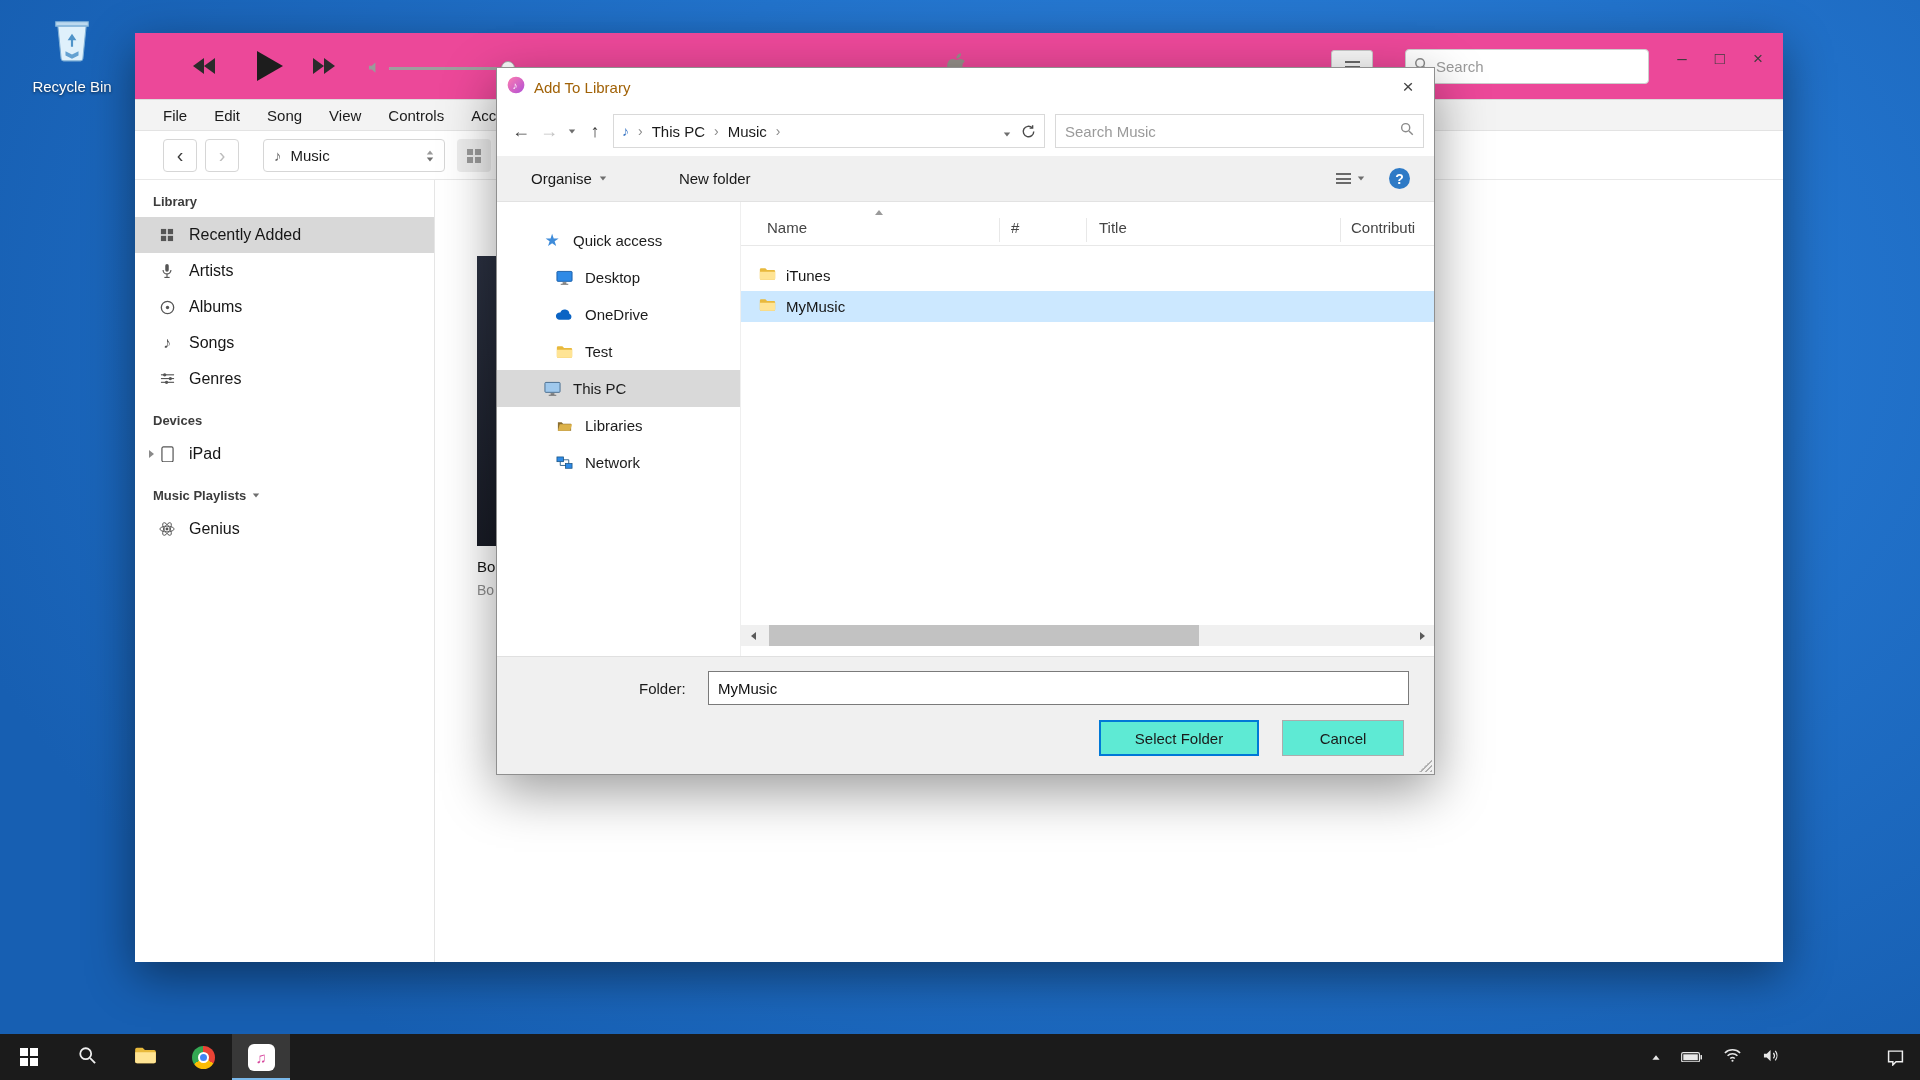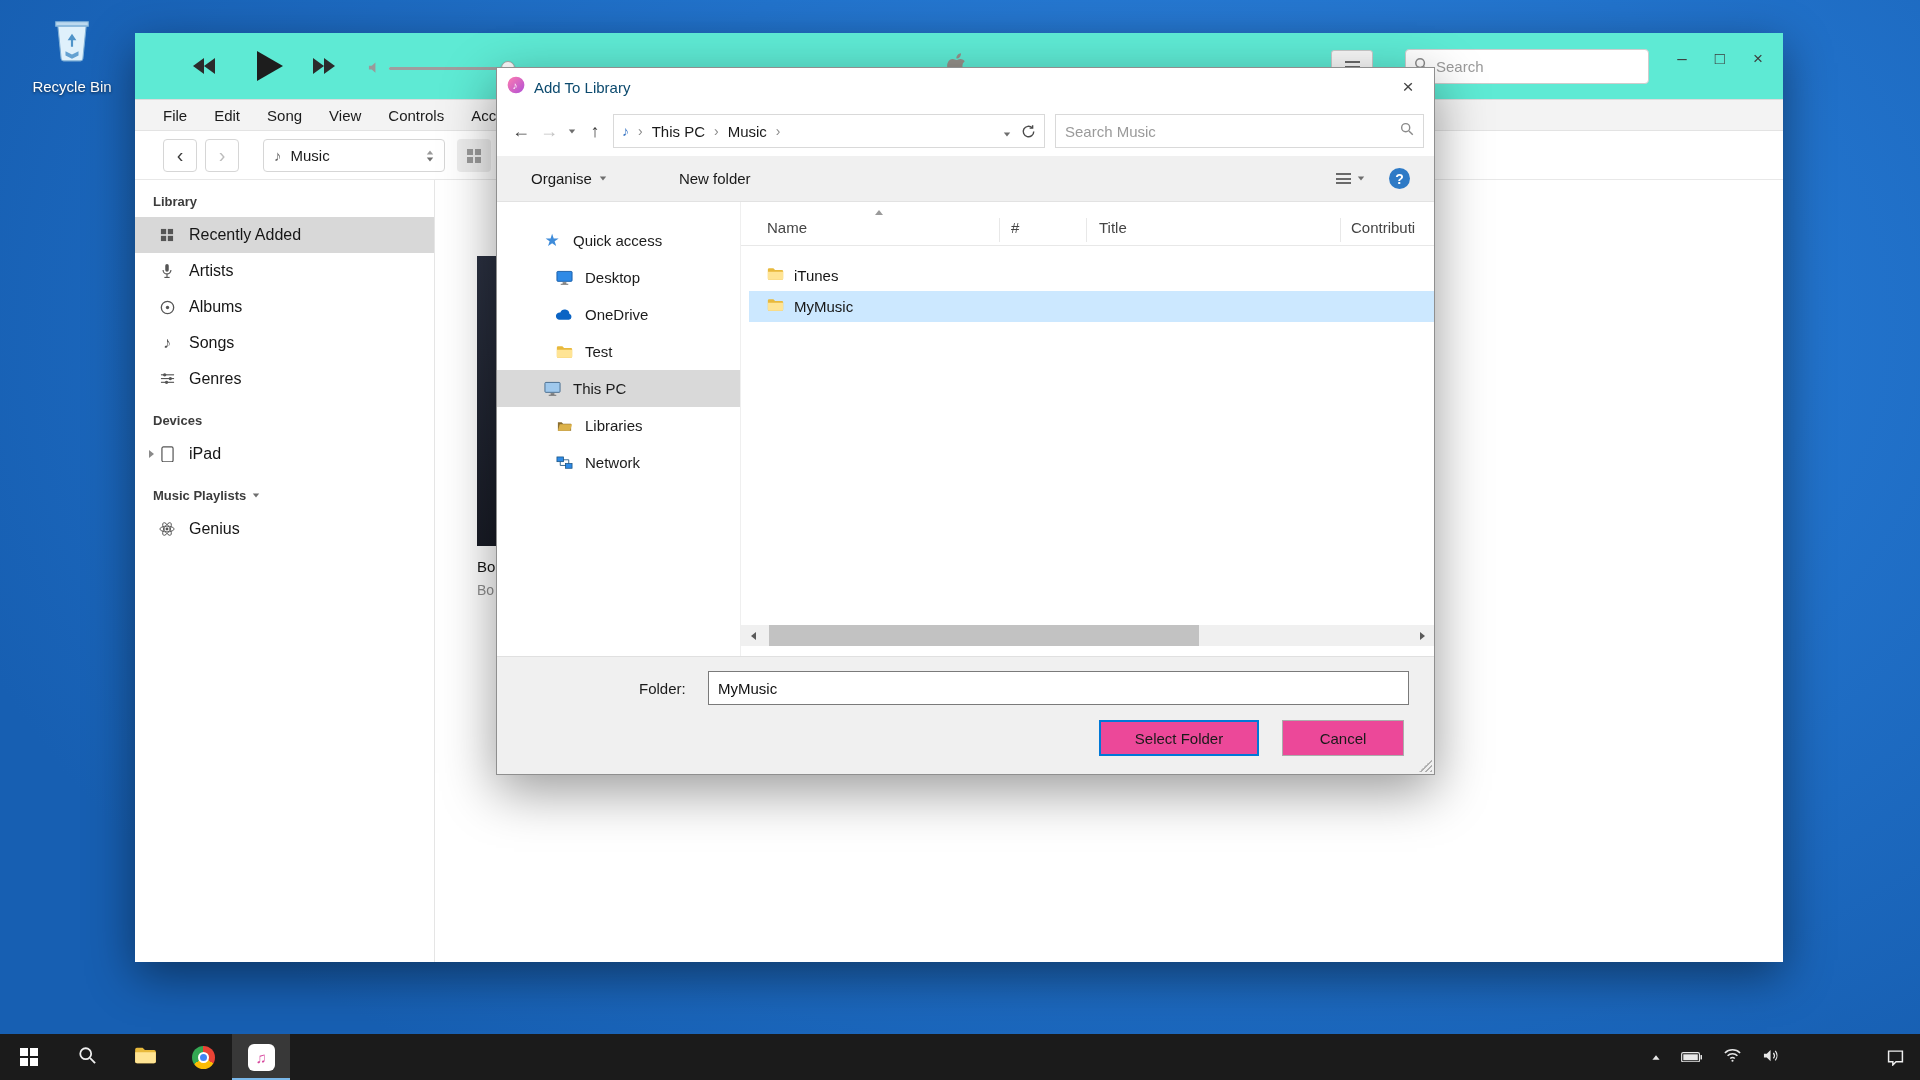--- a/index.html
+++ b/index.html
@@ -13,21 +13,21 @@
   .tr{width:0;height:0;border-top:4px solid transparent;border-bottom:4px solid transparent;border-left:5px solid #8a8a8a;display:inline-block}
   .tl{width:0;height:0;border-top:4px solid transparent;border-bottom:4px solid transparent;border-right:5px solid #5a5a5a;display:inline-block}
   .tu.s,.td.s{transform:scale(.8)}
 
   
   .recycle-bin{position:absolute;left:24px;top:12px;width:96px;text-align:center;color:#fff;cursor:default}
   .rb-label{font-size:15px;margin-top:12px;text-shadow:0 1px 3px rgba(0,0,0,.65)}
 
   
   .itunes{position:absolute;left:135px;top:33px;width:1648px;height:929px;background:#fff;box-shadow:0 14px 45px rgba(0,0,0,.45)}
-  .it-toolbar{position:absolute;top:0;left:0;right:0;height:67px;background:#5eead4;border-bottom:1px solid #dcdcdc}
+  .it-toolbar{position:absolute;top:0;left:0;right:0;height:67px;background:#ec4899;border-bottom:1px solid #dcdcdc}
   .pb-rew{position:absolute;left:58px;top:25px;display:flex}
   .pb-rew .tl{border-right-width:11px;border-top-width:8px;border-bottom-width:8px;border-right-color:#2b2b2b}
   .pb-play{position:absolute;left:122px;top:18px;width:0;height:0;border-top:15px solid transparent;border-bottom:15px solid transparent;border-left:26px solid #1d1d1d}
   .pb-fwd{position:absolute;left:178px;top:25px;display:flex}
   .pb-fwd .tr{border-left-width:11px;border-top-width:8px;border-bottom-width:8px;border-left-color:#2b2b2b}
   .vol{position:absolute;left:233px;top:26px;display:flex;align-items:center}
   .vol-track{position:relative;width:250px;height:3px;background:#c6c6c6;margin-left:8px;border-radius:2px}
   .vol-fill{position:absolute;left:0;top:0;height:3px;width:118px;background:#9e9e9e;border-radius:2px}
   .vol-knob{position:absolute;left:112px;top:-6px;width:14px;height:14px;border-radius:50%;background:#fdfdfd;border:1px solid #a8a8a8;box-shadow:0 1px 2px rgba(0,0,0,.25)}
   .apple{position:absolute;left:812px;top:20px}
@@ -62,21 +62,21 @@
   .note-ic{color:#555;font-size:16px}
   .it-content{flex:1;position:relative;background:#fff}
   .album{position:absolute;left:42px;top:76px;width:290px}
   .album-art{width:290px;height:290px;background:linear-gradient(160deg,#2a3040 0%,#12141c 100%)}
   .album-t{margin-top:12px;font-size:15px;color:#141414}
   .album-s{margin-top:7px;font-size:14px;color:#8d8d8d}
 
   
   .dlg{position:absolute;left:496px;top:67px;width:939px;height:708px;background:#f0f0f0;border:1px solid #8f8f8f;box-shadow:0 16px 50px rgba(0,0,0,.4)}
   .dlg-tb{position:absolute;top:0;left:0;right:0;height:38px;background:#fff;display:flex;align-items:center;padding-left:10px}
-  .dlg-title{margin-left:9px;font-size:15px;color:#0c4a6e}
+  .dlg-title{margin-left:9px;font-size:15px;color:#a16207}
   .dlg-close{margin-left:auto;width:52px;height:38px;display:flex;align-items:center;justify-content:center;font-size:19px;color:#444}
   .dlg-nav{position:absolute;top:38px;left:0;right:0;height:50px;background:#fff;display:flex;align-items:center;padding:0 10px}
   .na{width:28px;display:flex;align-items:center;justify-content:center;font-size:18px}
   .na.b{color:#444}.na.f{color:#c2c2c2}.na.u{color:#3a3a3a}
   .na.c{width:18px}
   .addr{width:432px;height:34px;border:1px solid #d9d9d9;background:#fff;display:flex;align-items:center;padding-left:8px;margin-left:4px;font-size:15px;color:#1a1a1a}
   .addr .anote{color:#3a76c4;font-size:14px}
   .addr .sep{color:#8a8a8a;margin:0 9px;font-size:14px}
   .addr .acaret{margin-left:auto;margin-right:10px}
   .addr .refresh{margin-right:8px;display:flex;align-items:center}
@@ -94,31 +94,31 @@
   .ti.child{padding-left:56px}
   .ti.sel{background:#d9d9d9}
   .ti .tic{width:22px;display:flex;justify-content:center;align-items:center}
   .ti .tlbl{margin-left:10px}
   .star-ic{color:#3f8cda;font-size:17px}
   .list{flex:1;position:relative;overflow:hidden}
   .lhdr{position:absolute;top:6px;left:0;right:0;height:38px;border-bottom:1px solid #e8e8e8;font-size:15px;color:#454545}
   .lhdr .cl{position:absolute;top:11px;white-space:nowrap}
   .vsep{position:absolute;top:10px;height:24px;width:1px;background:#e8e8e8}
   .sortc{position:absolute;left:134px;top:2px}
-  .lrow{position:absolute;left:8px;right:0;height:31px;display:flex;align-items:center;font-size:15px;color:#161616;padding-left:18px}
+  .lrow{position:absolute;left:0;right:0;height:31px;display:flex;align-items:center;font-size:15px;color:#161616;padding-left:18px}
   .lrow .fname{margin-left:10px}
   .lrow.sel{background:#cce8ff}
   .hscroll{position:absolute;left:0;right:0;bottom:10px;height:21px;display:flex;align-items:center;background:#f0f0f0}
   .sbtn{width:24px;height:21px;display:flex;align-items:center;justify-content:center}
   .strack{flex:1;height:21px;position:relative}
   .sthumb{position:absolute;left:4px;top:0;width:430px;height:21px;background:#c2c2c2}
   .dlg-bottom{position:absolute;left:0;right:0;bottom:0;height:118px;background:#f0f0f0;border-top:1px solid #e0e0e0}
   .flabel{position:absolute;left:142px;top:23px;font-size:15px;color:#1a1a1a}
   .finput{position:absolute;left:211px;top:14px;width:701px;height:34px;border:1px solid #7a7a7a;background:#fff;font-size:15px;padding:0 9px;color:#111;outline:0}
-  .btn{position:absolute;top:63px;height:36px;background:#ec4899;font-size:15px;color:#1a1a1a;display:flex;align-items:center;justify-content:center}
+  .btn{position:absolute;top:63px;height:36px;background:#5eead4;font-size:15px;color:#1a1a1a;display:flex;align-items:center;justify-content:center}
   .btn-select{left:602px;width:160px;border:1px solid #0078d7;box-shadow:inset 0 0 0 1px #0078d7}
   .btn-cancel{left:785px;width:122px;border:1px solid #acacac}
   .grip{position:absolute;right:2px;bottom:2px;width:13px;height:13px;clip-path:polygon(100% 0,100% 100%,0 100%);background:linear-gradient(135deg,transparent 0 50%,#b0b0b0 50% 58%,transparent 58% 70%,#b0b0b0 70% 78%,transparent 78% 90%,#b0b0b0 90% 98%,transparent 98%)}
 
   
   .taskbar{position:absolute;left:0;right:0;bottom:0;height:46px;background:#1b1b1b;display:flex;align-items:stretch;z-index:60}
   .tb-btn{width:58px;display:flex;align-items:center;justify-content:center}
   .tb-btn.active{background:rgba(255,255,255,.13);box-shadow:inset 0 -2px 0 #7ab8ea}
   .win-logo{display:grid;grid-template-columns:8px 8px;grid-template-rows:8px 8px;gap:2px}
   .win-logo b{background:#fff}

